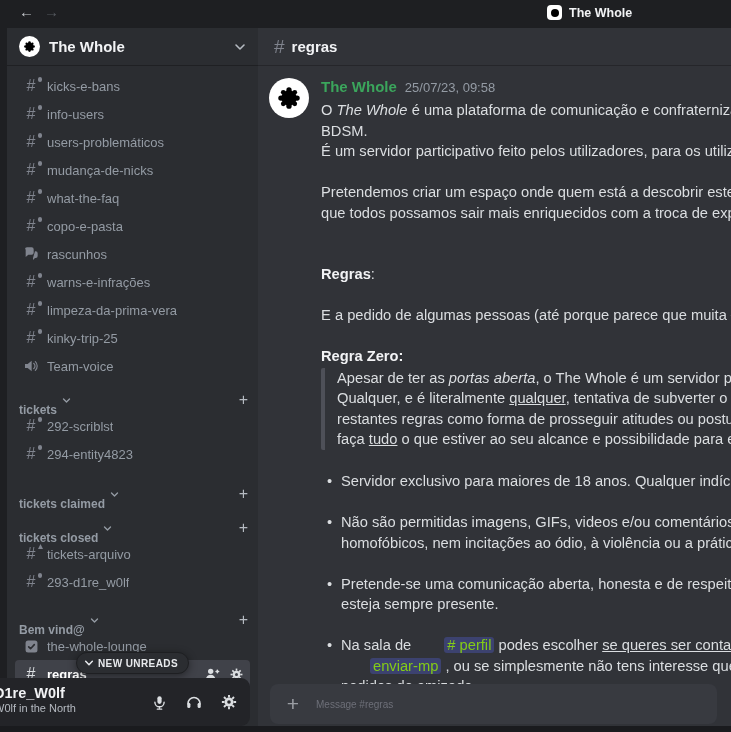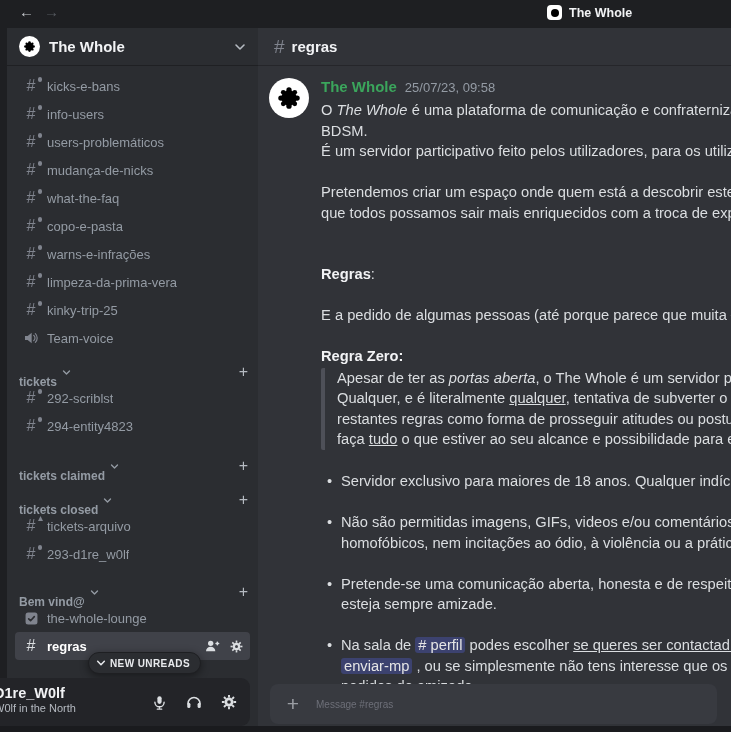--- a/index.html
+++ b/index.html
@@ -35,21 +35,21 @@
   .row .trail{margin-left:auto;display:flex;gap:9px;align-items:center;color:#dbdee1;}
   .cat{height:24px;display:flex;align-items:center;padding:0 10px 0 12px;color:#949ba4;font-size:12px;font-weight:600;cursor:pointer;}
   .cat .clabel{white-space:nowrap;margin-top:20px;}
   .cat .chev-s{margin-left:5px;display:inline-flex;color:#949ba4;}
   .cat .plus{margin-left:auto;font-size:16px;color:#b5bac1;font-weight:400;cursor:pointer;}
   .gap{width:100%;}
   .hash-glyph{font-size:16px;line-height:1;font-weight:500;}
   .dot-badge{position:absolute;top:-1px;right:-1px;width:4.5px;height:4.5px;border-radius:50%;background:#80848e;}
   .lock-badge{position:absolute;top:-2px;right:-2px;width:5px;height:5px;background:#80848e;clip-path:polygon(50% 0,100% 100%,0 100%);}
   
-  .pill{position:absolute;left:88px;top:652px;height:20px;padding:0 10px 0 7px;border-radius:11px;
+  .pill{position:absolute;left:76px;top:652px;height:20px;padding:0 10px 0 7px;border-radius:11px;
         background:#2b2d31;border:1px solid #1e1f22;box-shadow:0 2px 8px rgba(0,0,0,.45);
         display:flex;align-items:center;gap:4px;z-index:25;cursor:pointer;}
   .pill span{font-size:10px;font-weight:700;letter-spacing:.4px;color:#e8eaed;}
   
   .user-panel{position:absolute;left:-16px;top:678px;width:266px;height:48px;background:#232428;border-radius:9px;z-index:26;}
   .up-id{position:absolute;left:10px;top:6px;cursor:pointer;}
   .up-name{font-size:14.5px;font-weight:600;color:#f2f3f5;line-height:18px;white-space:nowrap;}
   .up-status{font-size:11px;color:#b5bac1;line-height:13px;white-space:nowrap;}
   .up-actions{position:absolute;right:12px;top:0;height:48px;display:flex;align-items:center;gap:17px;}
   .up-actions .abtn{color:#dbdee1;display:inline-flex;cursor:pointer;}
@@ -65,21 +65,21 @@
   .timestamp{font-size:13px;color:#949ba4;}
   .msg-line{font-size:14.7px;line-height:20.5px;color:#dbdee1;white-space:nowrap;}
   .blank{height:20.5px;}
   .quote{border-left:4px solid #4e5058;border-radius:2px;padding-left:12px;margin:1px 0;}
   .bullet{position:relative;padding-left:20px;}
   .bullet .bdot{position:absolute;left:6px;top:0;color:#dbdee1;}
   .f-i{font-style:italic;}
   .f-b{font-weight:700;color:#f2f3f5;}
   .f-u{text-decoration:underline;}
   .f-s{text-decoration:line-through;}
-  .f-chip{background:#3c426f;color:#e5e5e5;border-radius:3px;padding:0 3px;font-weight:500;cursor:pointer;}
+  .f-chip{background:#3c426f;color:#84cc16;border-radius:3px;padding:0 3px;font-weight:500;cursor:pointer;margin-left:29px;}
   .edited{font-size:10px;color:#80848e;margin-top:2px;}
   
   .composer{position:absolute;left:270px;top:684px;width:447px;height:40px;background:#383a40;border-radius:8px;display:flex;align-items:center;z-index:20;}
   .comp-plus{width:46px;text-align:center;font-size:21px;color:#9a9da3;font-weight:400;cursor:pointer;}
   .comp-input{font-size:10px;color:#6d6f78;white-space:nowrap;cursor:text;flex:1;}
   
   .bottom-strip{position:absolute;left:0;bottom:0;width:731px;height:6px;background:#1a1b1e;z-index:40;}
   svg{display:block;}
 </style>
 </head>
@@ -157,20 +157,29 @@
           <span class="dot-badge"></span>
         </span>
         <span class="label">what-the-faq</span>
       </div>
       <div class="row">
         <span class="icon">
           <span class="hash-glyph">#</span>
           <span class="dot-badge"></span>
         </span>
         <span class="label">copo-e-pasta</span>
+      </div>
+      <div class="row">
+        <span class="icon">
+          <svg width="16" height="16" viewBox="0 0 24 24" fill="currentColor">
+            <path d="M3 5a3 3 0 0 1 3-3h7a3 3 0 0 1 3 3v5a3 3 0 0 1-3 3H8l-4 3.4V5z"></path>
+            <path d="M18 8h1a3 3 0 0 1 3 3v4a3 3 0 0 1-3 3h-1l-3 3v-3" fill="currentColor"></path>
+          </svg>
+        </span>
+        <span class="label">rascunhos</span>
       </div>
       <div class="row">
         <span class="icon">
           <span class="hash-glyph">#</span>
           <span class="dot-badge"></span>
         </span>
         <span class="label">warns-e-infrações</span>
       </div>
       <div class="row">
         <span class="icon">
@@ -414,21 +423,21 @@
           <div class="msg-line"><span class="bdot">•</span><span>Servidor exclusivo para maiores de 18 anos. Qualquer indício do contrár</span></div>
         </div>
         <div class="blank"></div>
         <div class="bullet">
           <div class="msg-line"><span class="bdot">•</span><span>Não são permitidas imagens, GIFs, videos e/ou comentários que incluam</span></div>
           <div class="msg-line"><span>homofóbicos, nem incitações ao ódio, à violência ou a práticas ilegais.</span></div>
         </div>
         <div class="blank"></div>
         <div class="bullet">
           <div class="msg-line"><span class="bdot">•</span><span>Pretende-se uma comunicação aberta, honesta e de respeito entre tod</span></div>
-          <div class="msg-line"><span>esteja sempre amizade.</span></div>
+          <div class="msg-line"><span>esteja sempre presente.</span></div>
         </div>
         <div class="blank"></div>
         <div class="bullet">
           <div class="msg-line"><span class="bdot">•</span><span>Na sala de </span><span class="f-chip"># perfil</span><span> podes escolher </span><span class="f-u">se queres ser contactad@ por mem</span></div>
           <div class="msg-line"><span class="f-chip">enviar-mp</span><span> , ou se simplesmente não tens interesse que os outros mem</span></div>
           <div class="msg-line"><span class="f-u">pedidos de amizade</span><span>.</span></div>
         </div>
         <div class="edited">(edited)</div>
       </div>
   </div>

